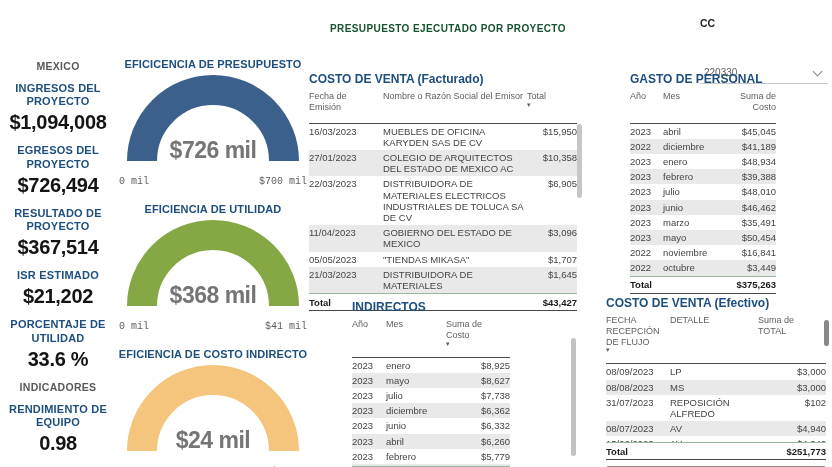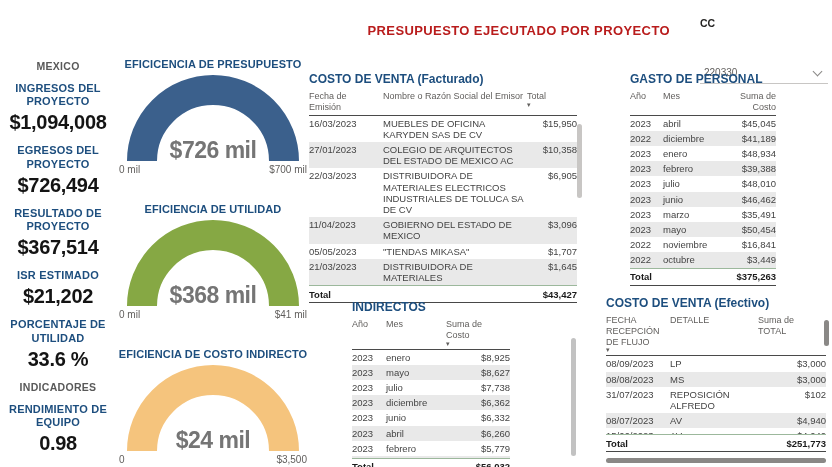--- a/index.html
+++ b/index.html
@@ -3,22 +3,22 @@
 <meta charset="utf-8">
 <style>
   * { margin:0; padding:0; box-sizing:border-box; }
   body { background:#fff; }
   #root {
     position:relative; width:832px; height:467px; background:#ffffff;
     font-family:"Liberation Sans", sans-serif; overflow:hidden; color:#3b3a39;
   }
   
   .report-title {
-    position:absolute; top:23px; left:330px; width:340px; text-align:right;
-    font-size:13px; font-weight:700; letter-spacing:.4px; color:#b91c1c;
+    position:absolute; top:23px; left:330px; width:340px; text-align:left;
+    font-size:10px; font-weight:700; letter-spacing:.4px; color:#14532d;
   }
   .slicer { position:absolute; top:17px; left:700px; width:128px; }
   .slicer-label { font-size:10.5px; font-weight:700; color:#252423; margin-bottom:7px; }
   .slicer-box {
     display:flex; justify-content:space-between; align-items:center;
     padding:2px 4px 5px 4px; border-bottom:1px solid #c8c6c4;
     font-size:10px; color:#605e5c; cursor:pointer;margin-top:36px;
   }
   .chev {
     width:7px; height:7px; border-right:1.3px solid #8a8886; border-bottom:1.3px solid #8a8886;
@@ -43,30 +43,30 @@
   .arc {
     position:absolute; top:0; left:0; width:172px; height:172px; border-radius:50%;
     border:30px solid var(--c,#888);
   }
   .gauge-value {
     position:absolute; bottom:-3px; left:0; right:0; text-align:center;
     font-size:23px; color:#757575; letter-spacing:-.5px;
   }
   .gauge-range {
     display:flex; justify-content:space-between; font-size:10px; color:#605e5c;
-    padding:0 3px; margin-top:3px;
+    padding:0 3px; margin-top:15px;font-family:Liberation Mono, monospace;
   }
   
   .tbl-card { position:absolute; }
   .tbl-title {
     color:#1d4e7e; font-weight:700; font-size:12px; margin-bottom:4px;
   }
   .tbl { font-size:9.5px; color:#444; }
   .tbl-head { display:grid; color:#605e5c; font-size:9px; line-height:1.2;
-    padding:1px 0 2px; border-bottom:1px solid #4a4a4a; align-items:start; }
+    padding:1px 0 10px; border-bottom:1px solid #4a4a4a; align-items:start; }
   .th { padding-right:3px; }
   .sort { display:block; font-size:7px; line-height:6px; color:#605e5c; }
   .tbl-row { display:grid; padding:2px 0; line-height:1.18; }
   .tbl-row.alt { background:#e9e9e9; }
   .td { padding-right:3px; }
   .num { text-align:right; padding-right:0; }
   .tbl-total {
     display:grid; font-weight:700; color:#1a1a1a; font-size:9.5px;
     border-top:1px solid #9cb89c; border-bottom:1px solid #474747; padding:2.5px 0;
   }

